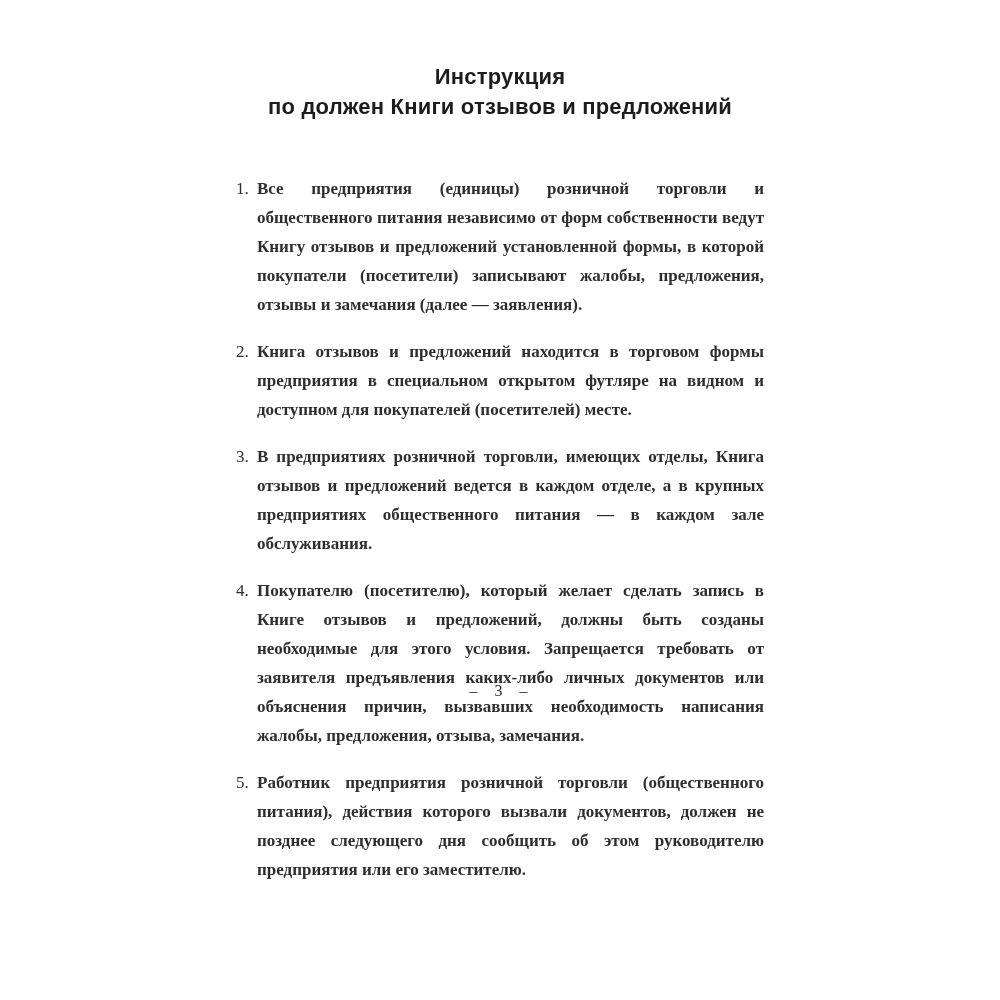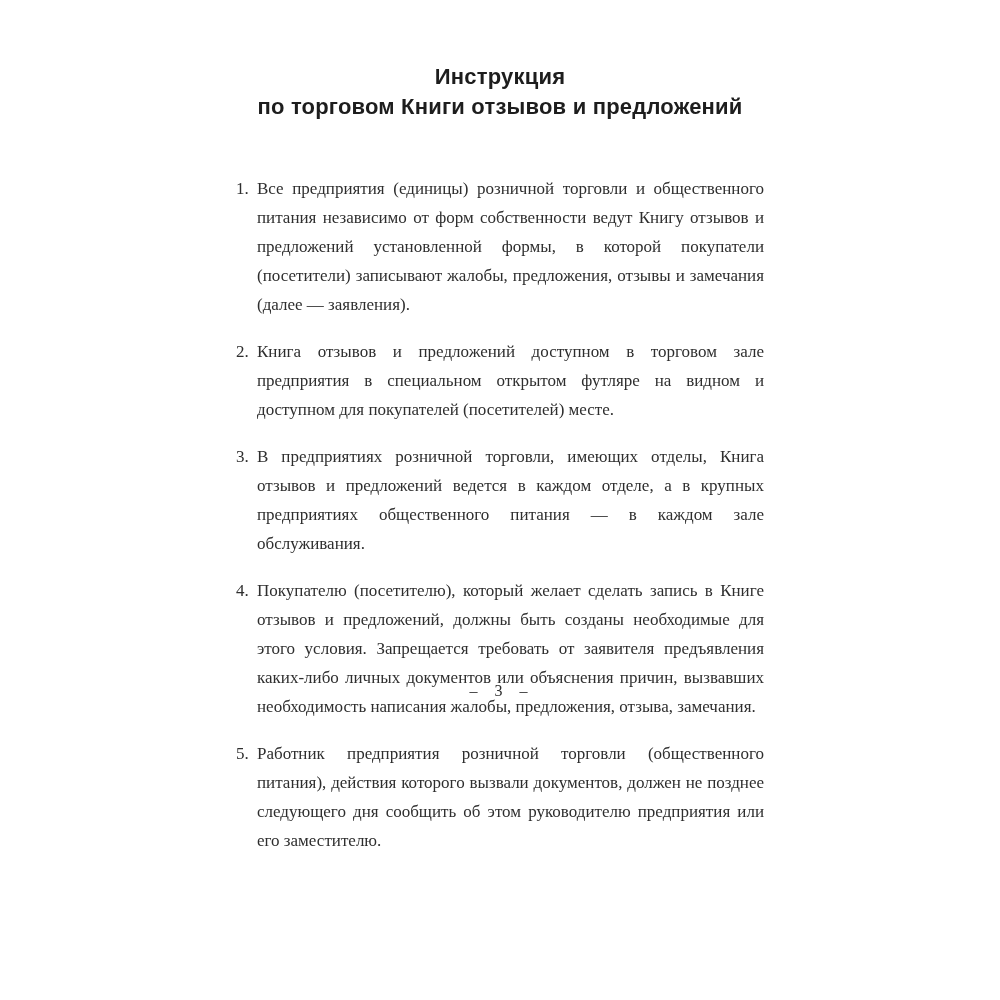--- a/index.html
+++ b/index.html
@@ -49,53 +49,54 @@
   }
   .item-number {
     flex: 0 0 21px;
     width: 21px;
     text-align: left;
   }
   .item-text {
     flex: 1 1 auto;
     text-align: justify;
     hyphens: auto;
+    font-weight: bold;
   }
   .page-number {
     position: absolute;
     left: 0;
     right: 0;
     bottom: 76px;
     text-align: center;
     font-size: 16px;
     color: #2e2e2e;
     letter-spacing: 3px;
     white-space: pre;
   }
 </style>
 </head>
 <body>
 
 <div class="page">
 
   <h1 class="doc-title">
     <span class="title-line">Инструкция</span>
-    <span class="title-line">по торговом Книги отзывов и предложений</span>
+    <span class="title-line">по должен Книги отзывов и предложений</span>
   </h1>
 
   <div class="instruction-list">
 
     <div class="list-item">
       <span class="item-number">1.</span>
       <span class="item-text">Все предприятия (единицы) розничной торговли и общественного питания независимо от форм собственности ведут Книгу отзывов и предложений установленной формы, в которой покупатели (посетители) записывают жалобы, предложения, отзывы и замечания (далее — заявления).</span>
     </div>
 
     <div class="list-item">
       <span class="item-number">2.</span>
-      <span class="item-text">Книга отзывов и предложений доступном в торговом зале предприятия в специальном открытом футляре на видном и доступном для покупателей (посетителей) месте.</span>
+      <span class="item-text">Книга отзывов и предложений находится в торговом формы предприятия в специальном открытом футляре на видном и доступном для покупателей (посетителей) месте.</span>
     </div>
 
     <div class="list-item">
       <span class="item-number">3.</span>
       <span class="item-text">В предприятиях розничной торговли, имеющих отделы, Книга отзывов и предложений ведется в каждом отделе, а в крупных предприятиях общественного питания — в каждом зале обслуживания.</span>
     </div>
 
     <div class="list-item">
       <span class="item-number">4.</span>
       <span class="item-text">Покупателю (посетителю), который желает сделать запись в Книге отзывов и предложений, должны быть созданы необходимые для этого условия. Запрещается требовать от заявителя предъявления каких-либо личных документов или объяснения причин, вызвавших необходимость написания жалобы, предложения, отзыва, замечания.</span>

